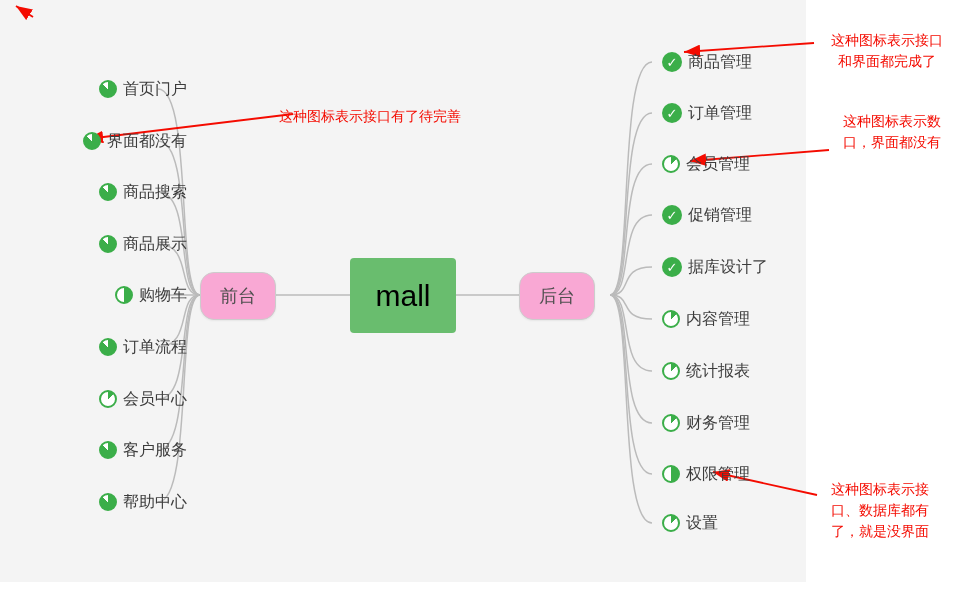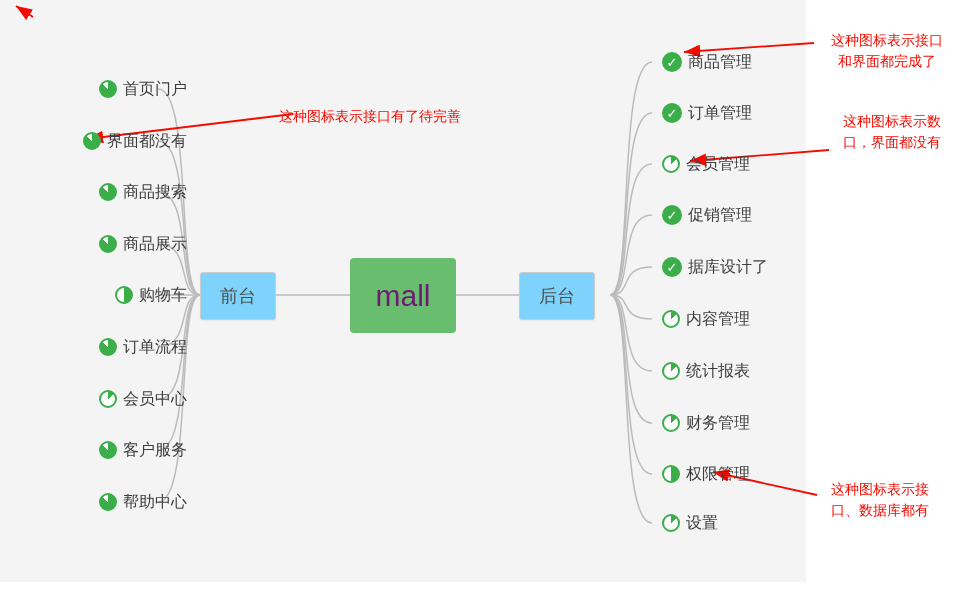--- a/index.html
+++ b/index.html
@@ -9,30 +9,30 @@
   }
   .screen{position:relative;width:958px;height:607px;background:#fff;}
   .map-bg{position:absolute;left:0;top:0;width:806px;height:582px;background:var(--canvas-gray,#f4f4f4);}
   svg.layer{position:absolute;left:0;top:0;width:958px;height:607px;pointer-events:none;}
   .connector{fill:none;stroke:var(--connector-gray,#bbb);stroke-width:1.5px;}
   .red-line{fill:none;stroke:var(--red,#f40b00);stroke-width:1.8px;}
   #ah path{fill:var(--red,#f40b00);}
 
   .node{
     position:absolute;display:flex;align-items:center;justify-content:center;
-    background:#7dd3fc;border:1px solid var(--node-border,#ccc);border-radius:3px;
+    background:#f9a8d4;border:1px solid var(--node-border,#ccc);border-radius:14px;
     color:var(--node-text,#4f4f4f);font-size:18px;box-shadow:0 1px 2px rgba(0,0,0,.06);
     cursor:pointer;
   }
   .front{left:200px;top:272px;width:74px;height:46px;}
   .back{left:519px;top:272px;width:74px;height:46px;}
   .mall{
     position:absolute;left:350px;top:258px;width:106px;height:75px;
     display:flex;align-items:center;justify-content:center;
-    background:var(--node-green,#69bd6e);color:#701a75;font-size:30px;border-radius:4px;
+    background:var(--node-green,#69bd6e);color:#000000;font-size:30px;border-radius:4px;
     cursor:pointer;
   }
 
   .leftcol{position:absolute;left:0;top:0;width:155px;height:582px;padding-left:32px;}
   .rightcol{position:absolute;left:662px;top:0;width:200px;height:582px;}
   .row{position:absolute;display:flex;align-items:center;gap:6px;height:24px;white-space:nowrap;cursor:pointer;}
   .leftcol .row{right:0;}
   .rightcol .row{left:0;}
   .row .label{font-size:16px;color:var(--label-text,#3c3c3c);}
 
@@ -192,14 +192,15 @@
   </div>
 
   <div class="ann" id="ann3" data-name="annotation-db-only">
     <span class="l" data-name="annotation-line">这种图标表示数</span>
     <span class="l" data-name="annotation-line">口，界面都没有</span>
   </div>
 
   <div class="ann" id="ann4" data-name="annotation-no-ui">
     <span class="l" data-name="annotation-line">这种图标表示接</span>
     <span class="l" data-name="annotation-line">口、数据库都有</span>
+    <span class="l" data-name="annotation-line">了，就是没界面</span>
   </div>
 </div>
 
 </body></html>

